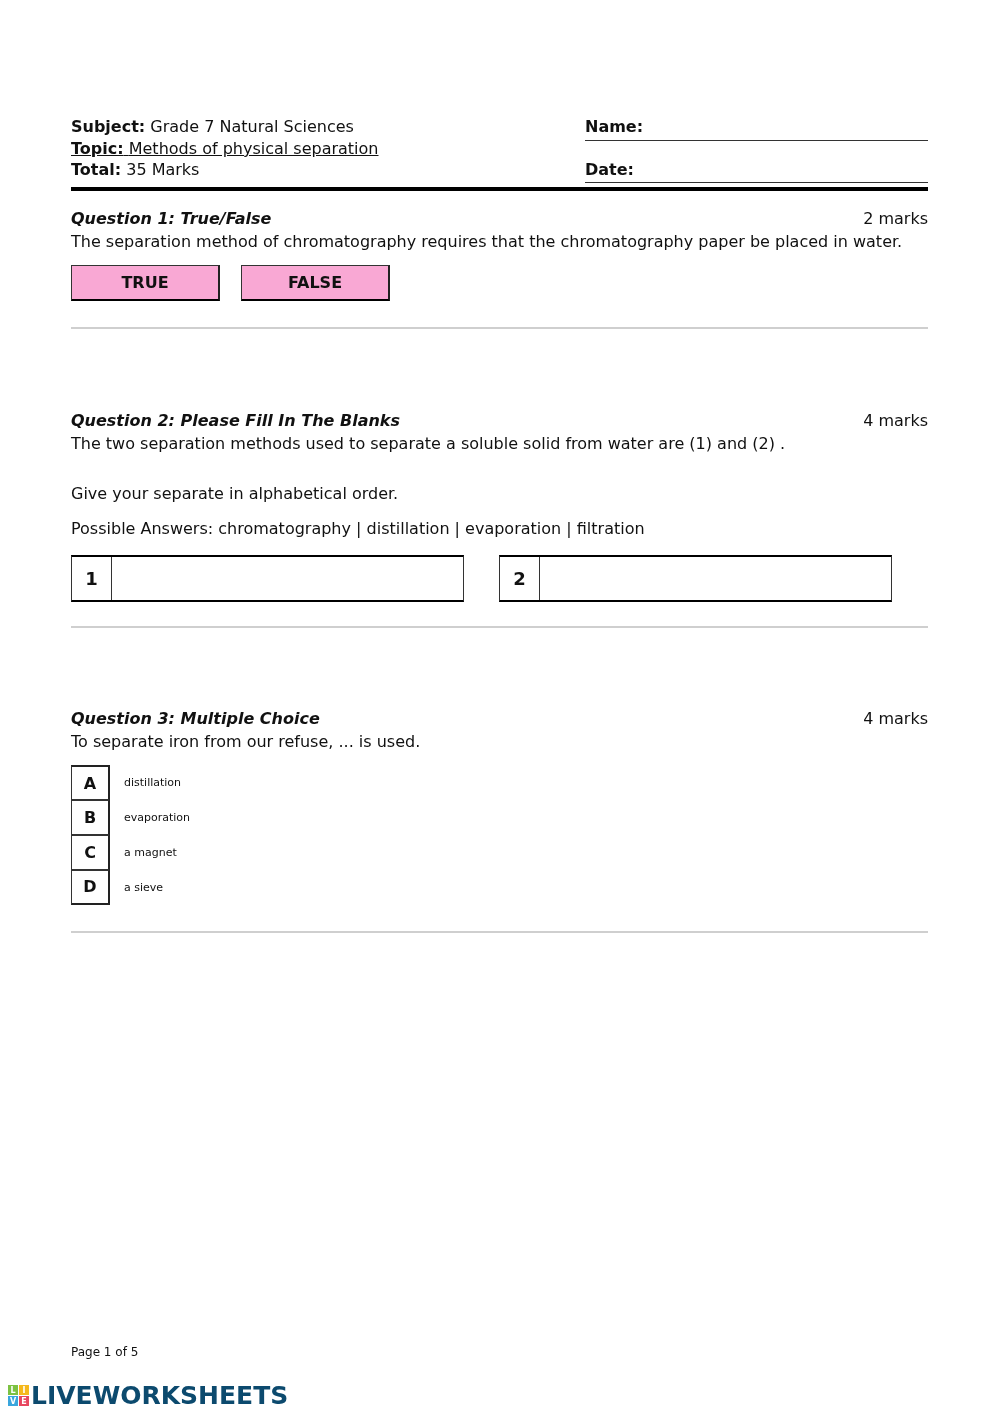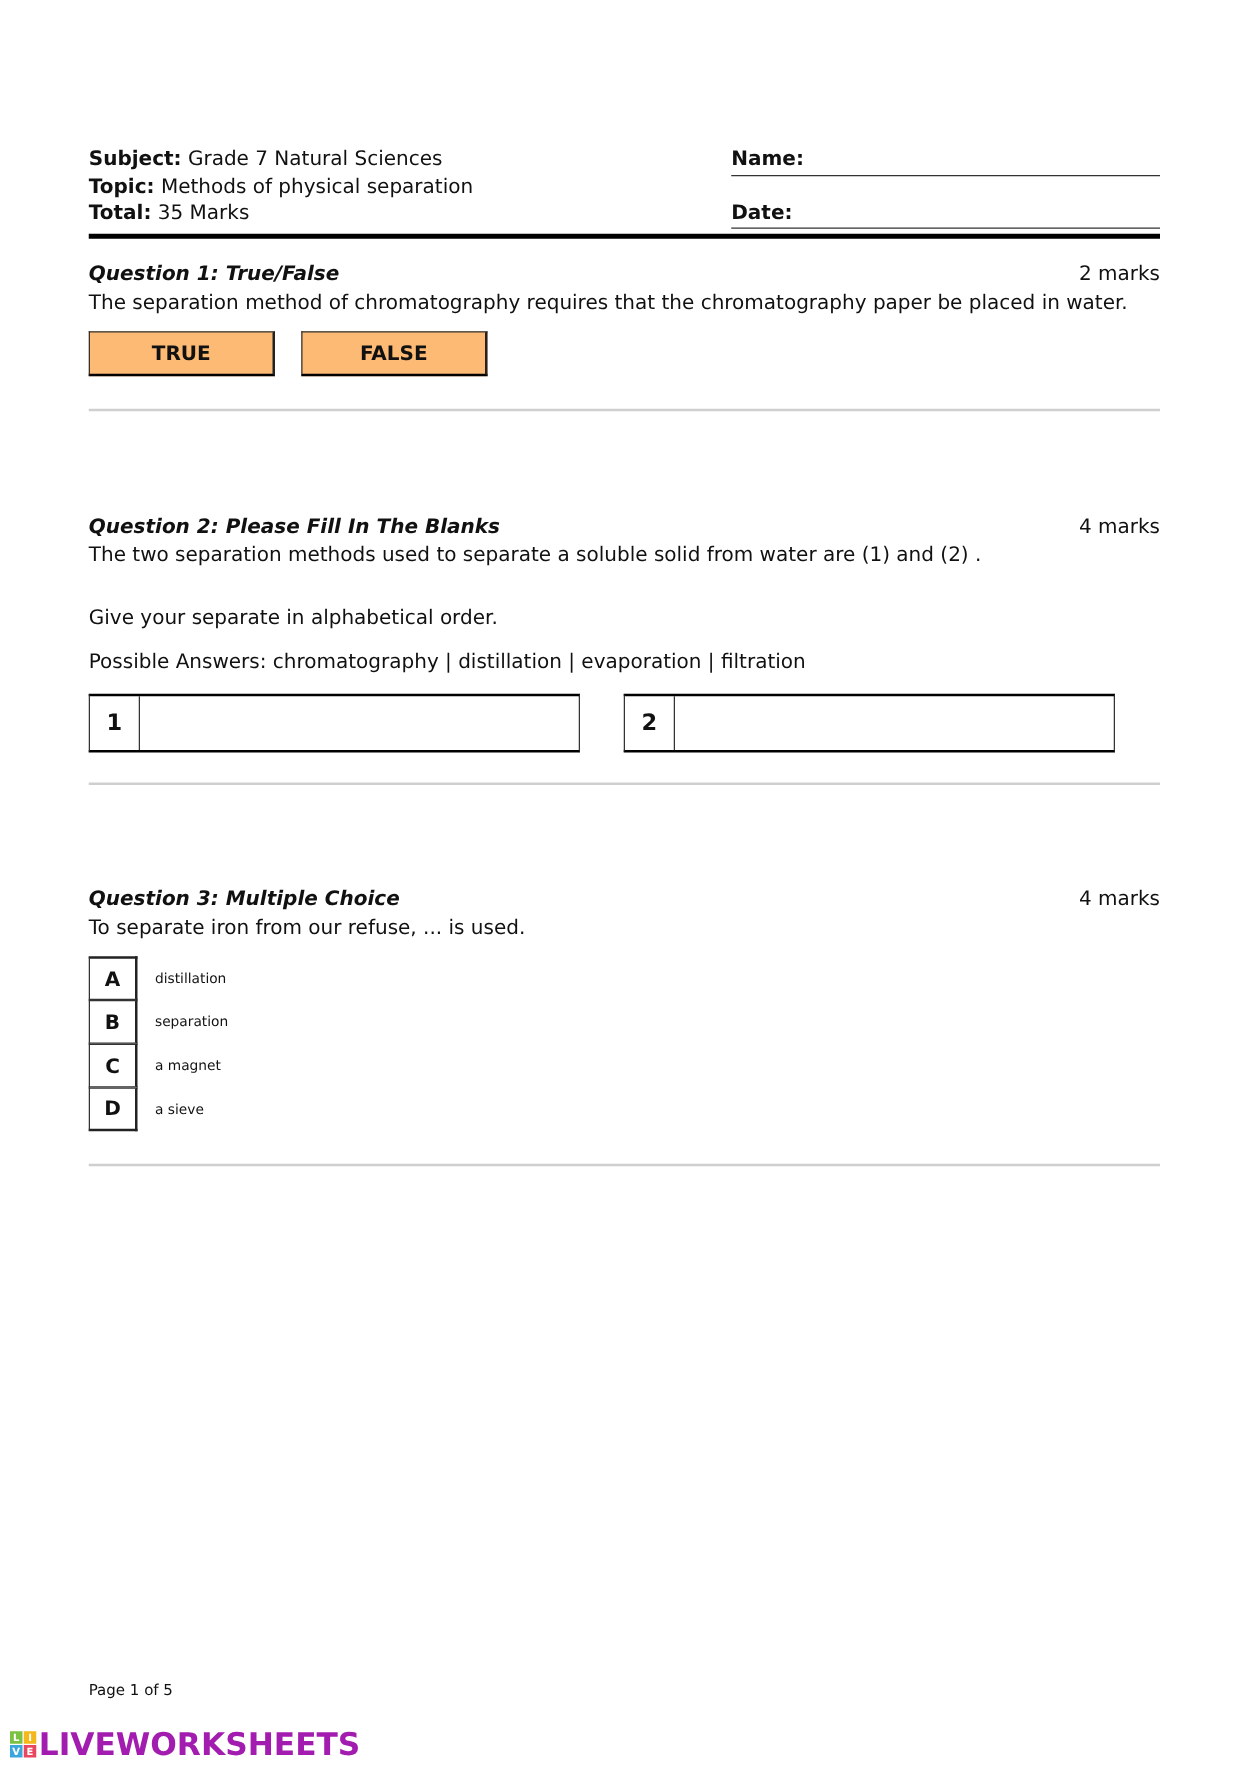--- a/index.html
+++ b/index.html
@@ -14,21 +14,21 @@
   .uline { position: absolute; height: 0; border-top: 1px solid #333; }
   .thick { position: absolute; left: 71px; width: 857px; height: 4px; background: #000; top: 187px; }
   .qtitle { font-size: 16px; font-weight: bold; white-space: nowrap; font-style: italic; }
   .marks { font-size: 16px; white-space: nowrap; text-align: right; }
   .qtext { font-size: 16px; white-space: nowrap; }
   .sep { position: absolute; left: 71px; width: 857px; height: 0; border-top: 2px solid #cfcfcf; }
   .tf-btn {
     position: absolute; top: 265px; width: 149px; height: 36px; box-sizing: border-box;
     border: 1px solid #333; border-bottom: 2px solid #000; border-right: 2px solid #222;
     display: flex; align-items: center; justify-content: center;
-    font-weight: bold; font-size: 16px; background: #fdba74; cursor: pointer;
+    font-weight: bold; font-size: 16px; background: #f9a8d4; cursor: pointer;
   }
   .blank {
     position: absolute; top: 555px; width: 393px; height: 47px; box-sizing: border-box;
     border: 1px solid #333; border-top: 2px solid #000; border-bottom: 2px solid #000;
     display: flex;
   }
   .blank .num {
     width: 39px; border-right: 1px solid #333; display: flex; align-items: center; justify-content: center;
     font-weight: bold; font-size: 18px;
   }
@@ -49,21 +49,21 @@
   .logo-grid span { display: flex; align-items: center; justify-content: center; font-size: 8px; font-weight: bold; color: #fff; }
   .logo-text { font-family: "DejaVu Sans", sans-serif; font-weight: bold; font-size: 25px; letter-spacing: 0px; }
 </style>
 </head>
 <body>
 
 <div class="abs hdr-line" style="left:71px; top:116px;">
   <b>Subject:</b>
   <span>Grade 7 Natural Sciences</span>
 </div>
-<div class="abs hdr-line" style="left:71px; top:138px;">
+<div class="abs hdr-line" style="left:71px; top:138px;text-decoration:underline;">
   <b>Topic:</b>
   <span>Methods of physical separation</span>
 </div>
 <div class="abs hdr-line" style="left:71px; top:159px;">
   <b>Total:</b>
   <span>35 Marks</span>
 </div>
 
 <div class="abs field-label" style="left:585px; top:117px;">Name:</div>
 <div class="abs" style="left:645px; top:117px; width:280px; height:22px;"></div>
@@ -102,21 +102,21 @@
 <div class="abs marks" style="right:72px; top:709px;">4 marks</div>
 <div class="abs qtext" style="left:71px; top:732px;">To separate iron from our refuse, ... is used.</div>
 
 <div class="choices">
   <div class="choice">
     <div class="letter">A</div>
     <div class="ctext">distillation</div>
   </div>
   <div class="choice">
     <div class="letter">B</div>
-    <div class="ctext">separation</div>
+    <div class="ctext">evaporation</div>
   </div>
   <div class="choice">
     <div class="letter">C</div>
     <div class="ctext">a magnet</div>
   </div>
   <div class="choice">
     <div class="letter">D</div>
     <div class="ctext">a sieve</div>
   </div>
 </div>
@@ -124,14 +124,14 @@
 
 <div class="abs footer-page" style="left:71px; top:1345px;">Page 1 of 5</div>
 
 <div class="abs logo" style="left:8px; top:1381px;">
   <div class="logo-grid">
     <span id="lg-L" style="background: rgb(124, 194, 66);">L</span>
     <span id="lg-I" style="background: rgb(245, 184, 28);">I</span>
     <span id="lg-V" style="background: rgb(58, 166, 221);">V</span>
     <span id="lg-E" style="background: rgb(232, 71, 95);">E</span>
   </div>
-  <span class="logo-text" id="logo-text" style="color: #a21caf;">LIVEWORKSHEETS</span>
+  <span class="logo-text" id="logo-text" style="color: #0c4a6e;">LIVEWORKSHEETS</span>
 </div>
 
 </body></html>

